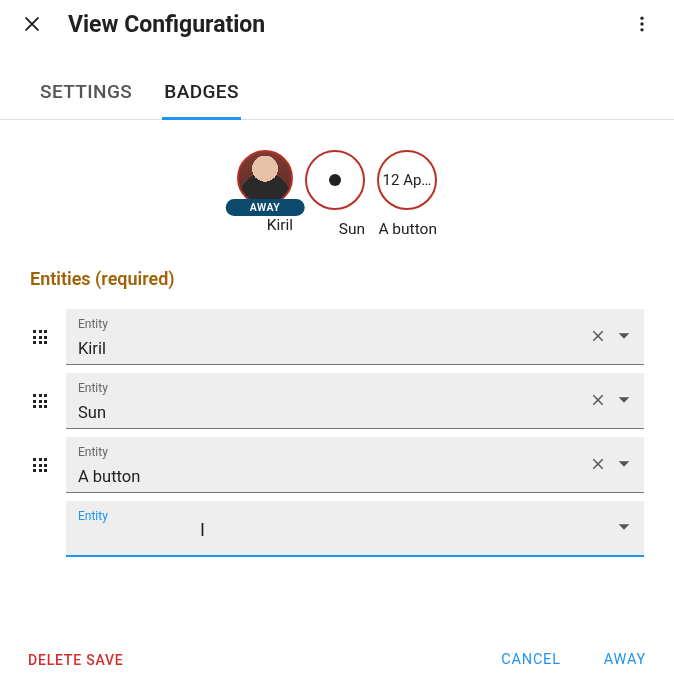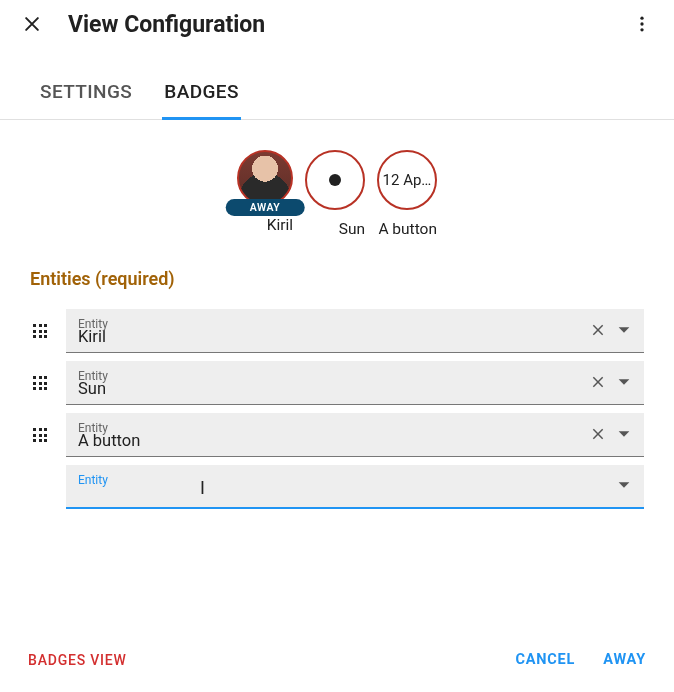--- a/index.html
+++ b/index.html
@@ -174,21 +174,21 @@
   }
   .drag-dots span { background:#222; width:3px; height:3px; }
   .entity-field {
     flex: 1;
     background: #eeeeee;
     border-bottom: 1px solid #777;
     padding: 8px 12px 6px 12px;
     position: relative;
     display: flex;
     align-items: flex-end;
-    height: 44px;
+    height: 56px;
   }
   .entity-field.focused {
     border-bottom: 2px solid #2094f3;
   }
   .field-label {
     position: absolute;
     top: 8px;
     left: 12px;
     font-size: 12px;
     color: #666;
@@ -228,24 +228,24 @@
     color: #d32f2f;
     font-size: 14px;
     font-weight: 500;
     letter-spacing: 0.8px;
     cursor: pointer;
   }
   .spacer { flex:1; }
   .cancel-btn, .save-btn {
     color: #2094f3;
     font-size: 14.5px;
-    font-weight: 700;
+    font-weight: 400;
     letter-spacing: 0.8px;
     cursor: pointer;
-    margin-left: 28px;
+    margin-left: 43px;
   }
   .empty-entity-row { margin-left: 36px; }
 </style>
 </head>
 <body>
 
 <div class="dialog">
 
   <div class="header">
     <div class="close-btn">
@@ -405,19 +405,19 @@
                 <path d="M4 8 L12 16 L20 8 Z" fill="#555"></path>
               </svg>
           </span>
         </div>
       </div>
     </div>
 
   </div>
 
   <div class="actions-bar">
-    <div class="delete-btn">BADGES VIEW</div>
+    <div class="delete-btn">DELETE SAVE</div>
     <div class="spacer"></div>
     <div class="cancel-btn">CANCEL</div>
     <div class="save-btn">AWAY</div>
   </div>
 
 </div>
 
 </body></html>

